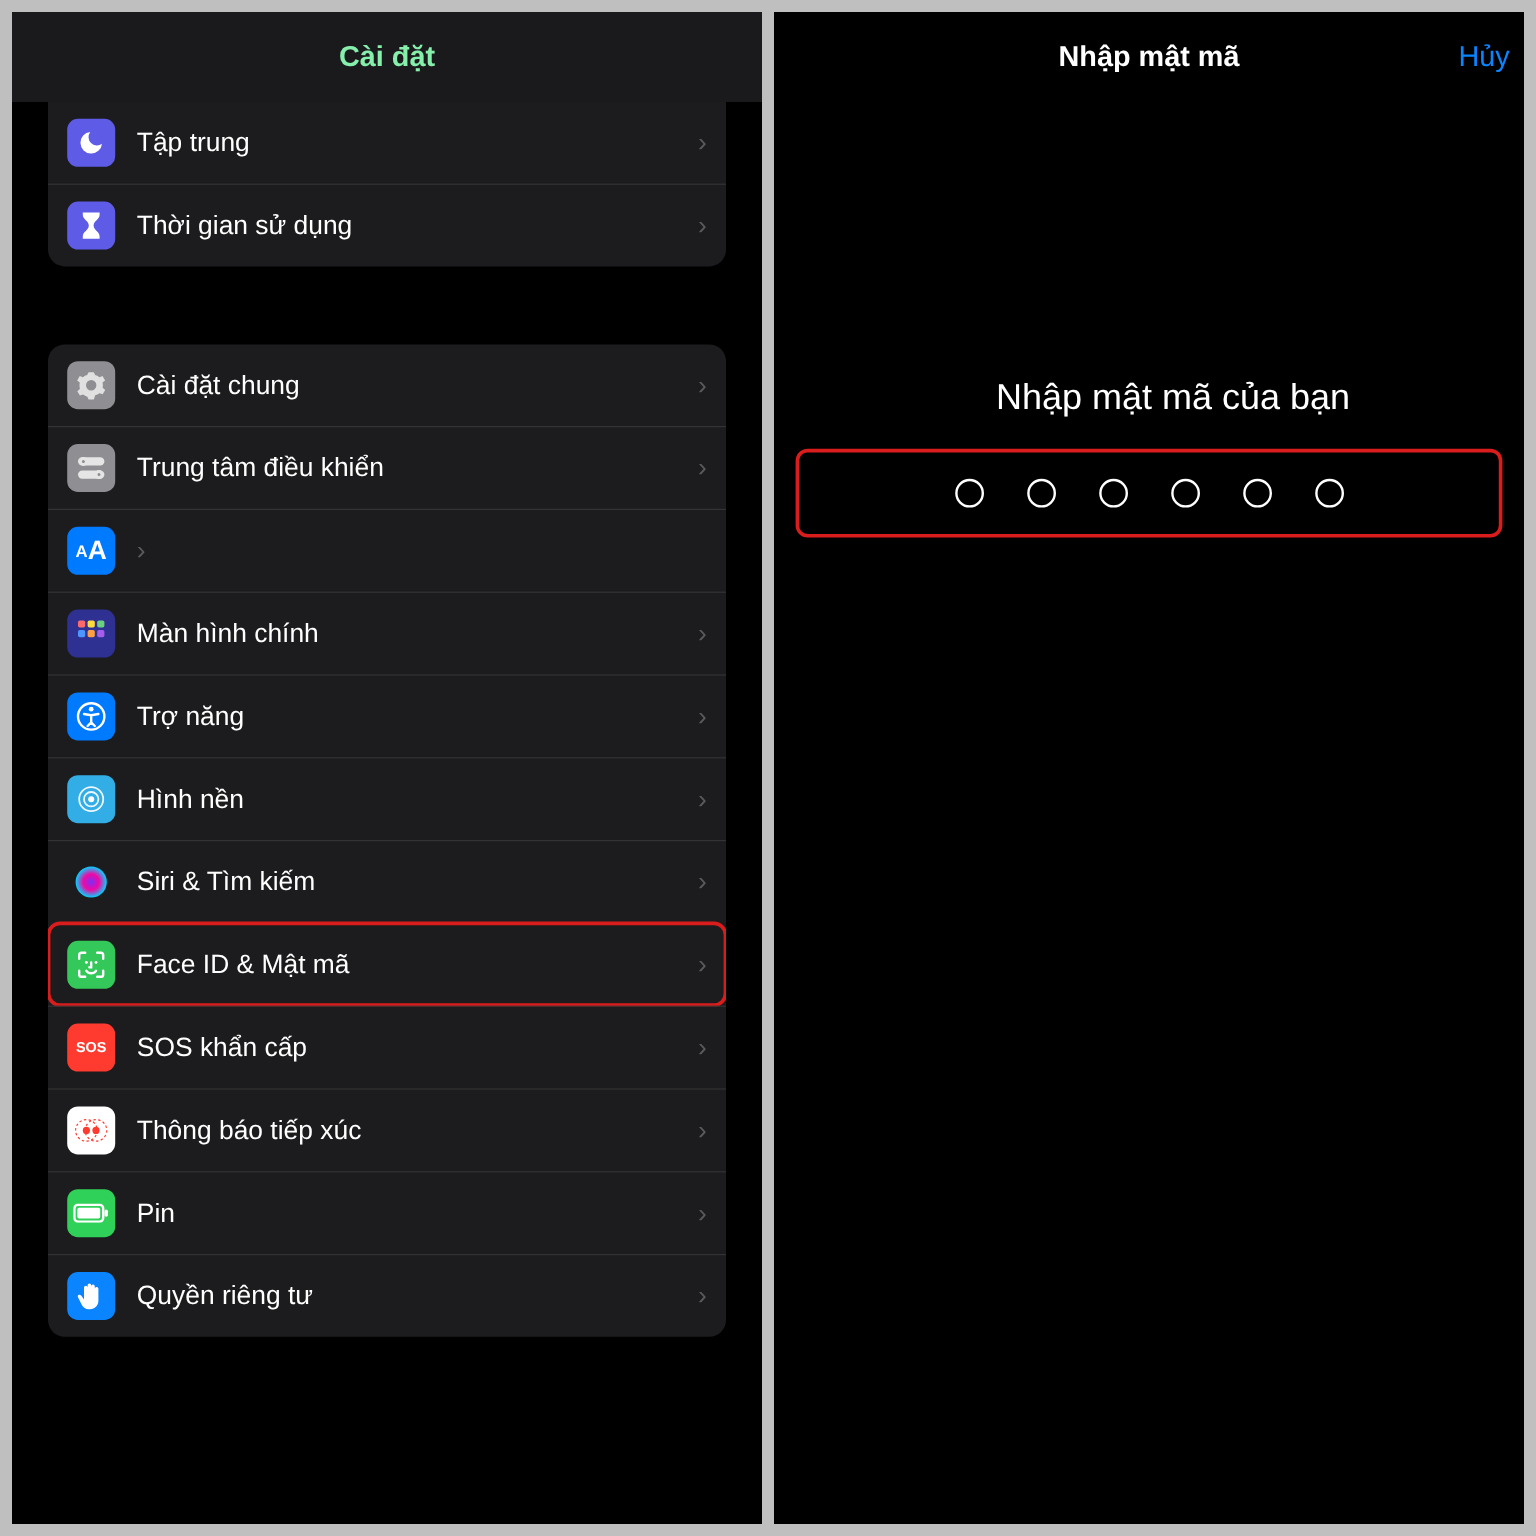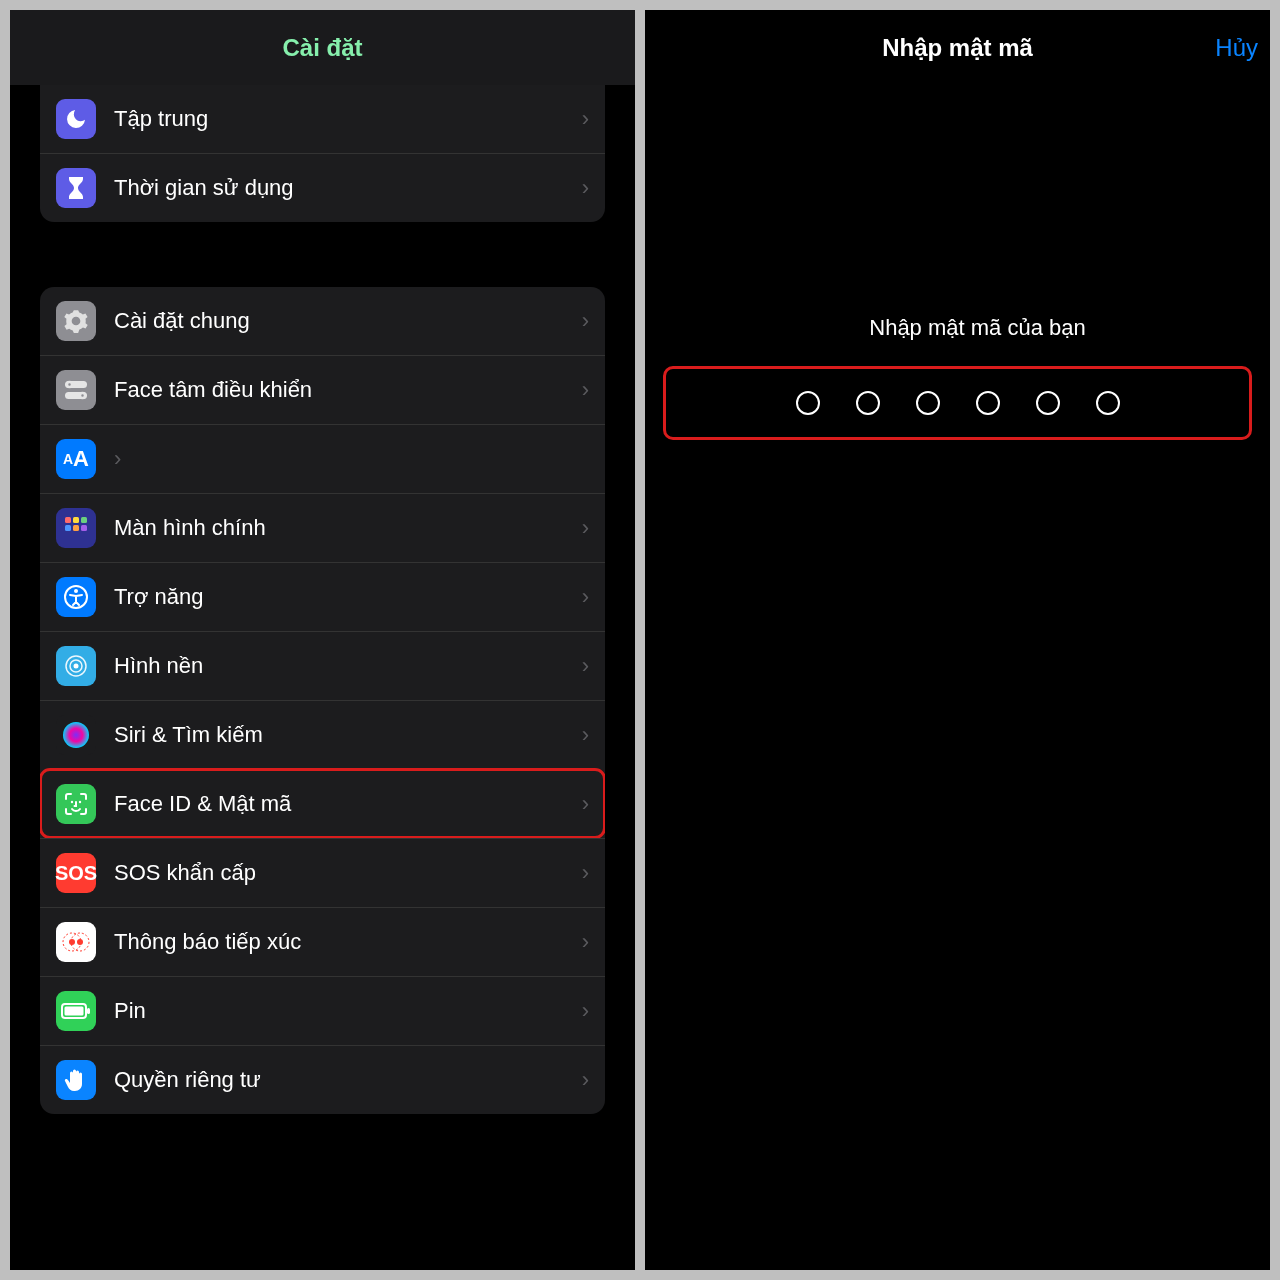--- a/index.html
+++ b/index.html
@@ -92,21 +92,21 @@
     right: 12px;
     top: 50%;
     transform: translateY(-50%);
     color: #0a84ff;
     font-size: 24px;
     cursor: pointer;
   }
   .pc-prompt {
     color: #fff;
     text-align: center;
-    font-size: 22px;
+    font-size: 30px;
     margin-top: 230px;
     padding-left: 40px;
   }
   .pc-dots-wrap {
     margin: 25px 18px 0 18px;
     border: 3px solid #d91c1c;
     border-radius: 10px;
     padding: 22px 0;
     display: flex;
     justify-content: center;
@@ -123,21 +123,21 @@
   .bg-blue    { background:#007aff; }
   .bg-cyan    { background:#32ade6; }
   .bg-black   { background:#1c1c1e; }
   .bg-green   { background:#34c759; }
   .bg-red     { background:#ff3b30; }
   .bg-white   { background:#ffffff; color:#ff3b30; }
   .bg-green2  { background:#30d158; }
   .bg-bluepr  { background:#0a84ff; }
   .bg-home    { background:#2e3192; }
   svg { display:block; }
-  .sos-text { color:#fff; font-weight:700; font-size:20px; letter-spacing:0px;}
+  .sos-text { color:#fff; font-weight:700; font-size:12px; letter-spacing:0px;}
   .section-gap { height: 55px; }
 </style>
 </head>
 <body>
 
 <div class="container">
 
   <div class="pane">
     <div class="settings-header">Cài đặt</div>
     <div class="settings-body">
@@ -177,21 +177,21 @@
         </div>
         <div class="row">
           <div class="icon bg-gray">
             <svg width="26" height="22" viewBox="0 0 26 22" fill="none" stroke="#e5e5e5" stroke-width="2.5">
                 <rect x="2" y="2" width="22" height="7" rx="3.5" fill="#e5e5e5" stroke="none"></rect>
                 <circle cx="6.5" cy="5.5" r="2.5" fill="#8e8e93"></circle>
                 <rect x="2" y="13" width="22" height="7" rx="3.5" fill="#e5e5e5" stroke="none"></rect>
                 <circle cx="19.5" cy="16.5" r="2.5" fill="#8e8e93"></circle>
               </svg>
           </div>
-          <div class="label">Face tâm điều khiển</div>
+          <div class="label">Trung tâm điều khiển</div>
           <div class="chev">›</div>
         </div>
         <div class="row">
           <div class="icon bg-blue">
             <span style="font-weight:700;font-size:14px">A</span>
               <span style="font-weight:700;font-size:22px">A</span>
           </div>
           <div class="chev">›</div>
         </div>
         <div class="row">

